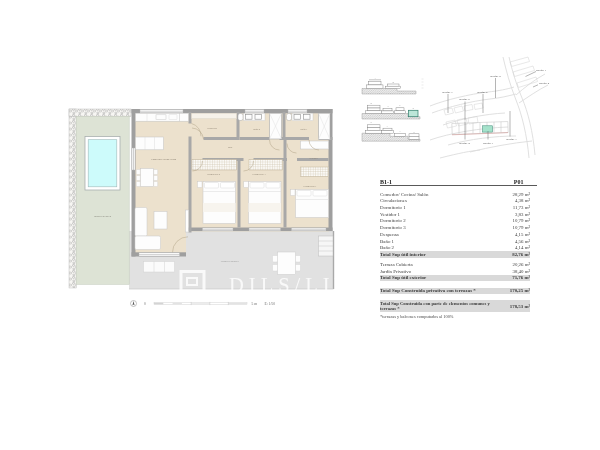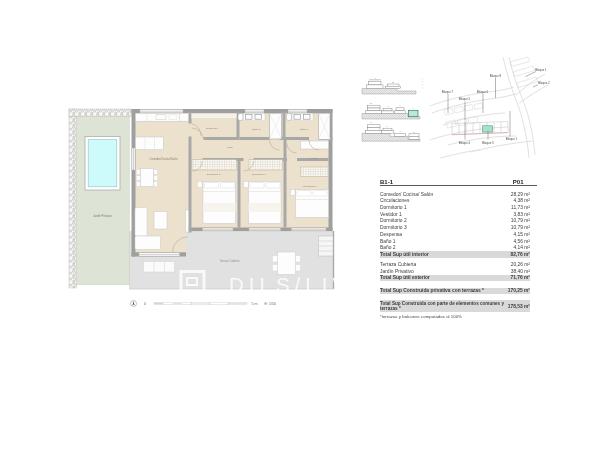--- a/index.html
+++ b/index.html
@@ -1,16 +1,16 @@
 <!DOCTYPE html>
 <html><head>
 <meta charset="utf-8">
 <style>
 html,body{margin:0;padding:0;background:#fff}
-#page{position:relative;width:600px;height:326px;background:#fff;overflow:hidden;font-family:Liberation Sans, sans-serif}
+#page{position:relative;width:600px;height:326px;background:#fff;overflow:hidden;font-family:Liberation Serif, serif}
 .abs{position:absolute}
 #tbl{position:absolute;left:380px;top:190.9px;width:150px;font-size:4.9px;color:#3c3c3c}
 .row{height:6.7px;display:flex;justify-content:space-between;align-items:center}
 .band{background:#d9d9d9;font-weight:bold}
 #hdr{position:absolute;left:380px;top:178.8px;width:156.5px;height:6.6px;border-bottom:0.9px solid #595959;display:flex;justify-content:space-between;font-weight:bold;font-size:6px;color:#222}
 #disc{position:absolute;left:103px;top:365.6px;font-size:4.35px;letter-spacing:0.98px;line-height:5.05px;color:#8a9c8d;white-space:nowrap}
 </style>
 </head>
 <body>
 <div id="page">

